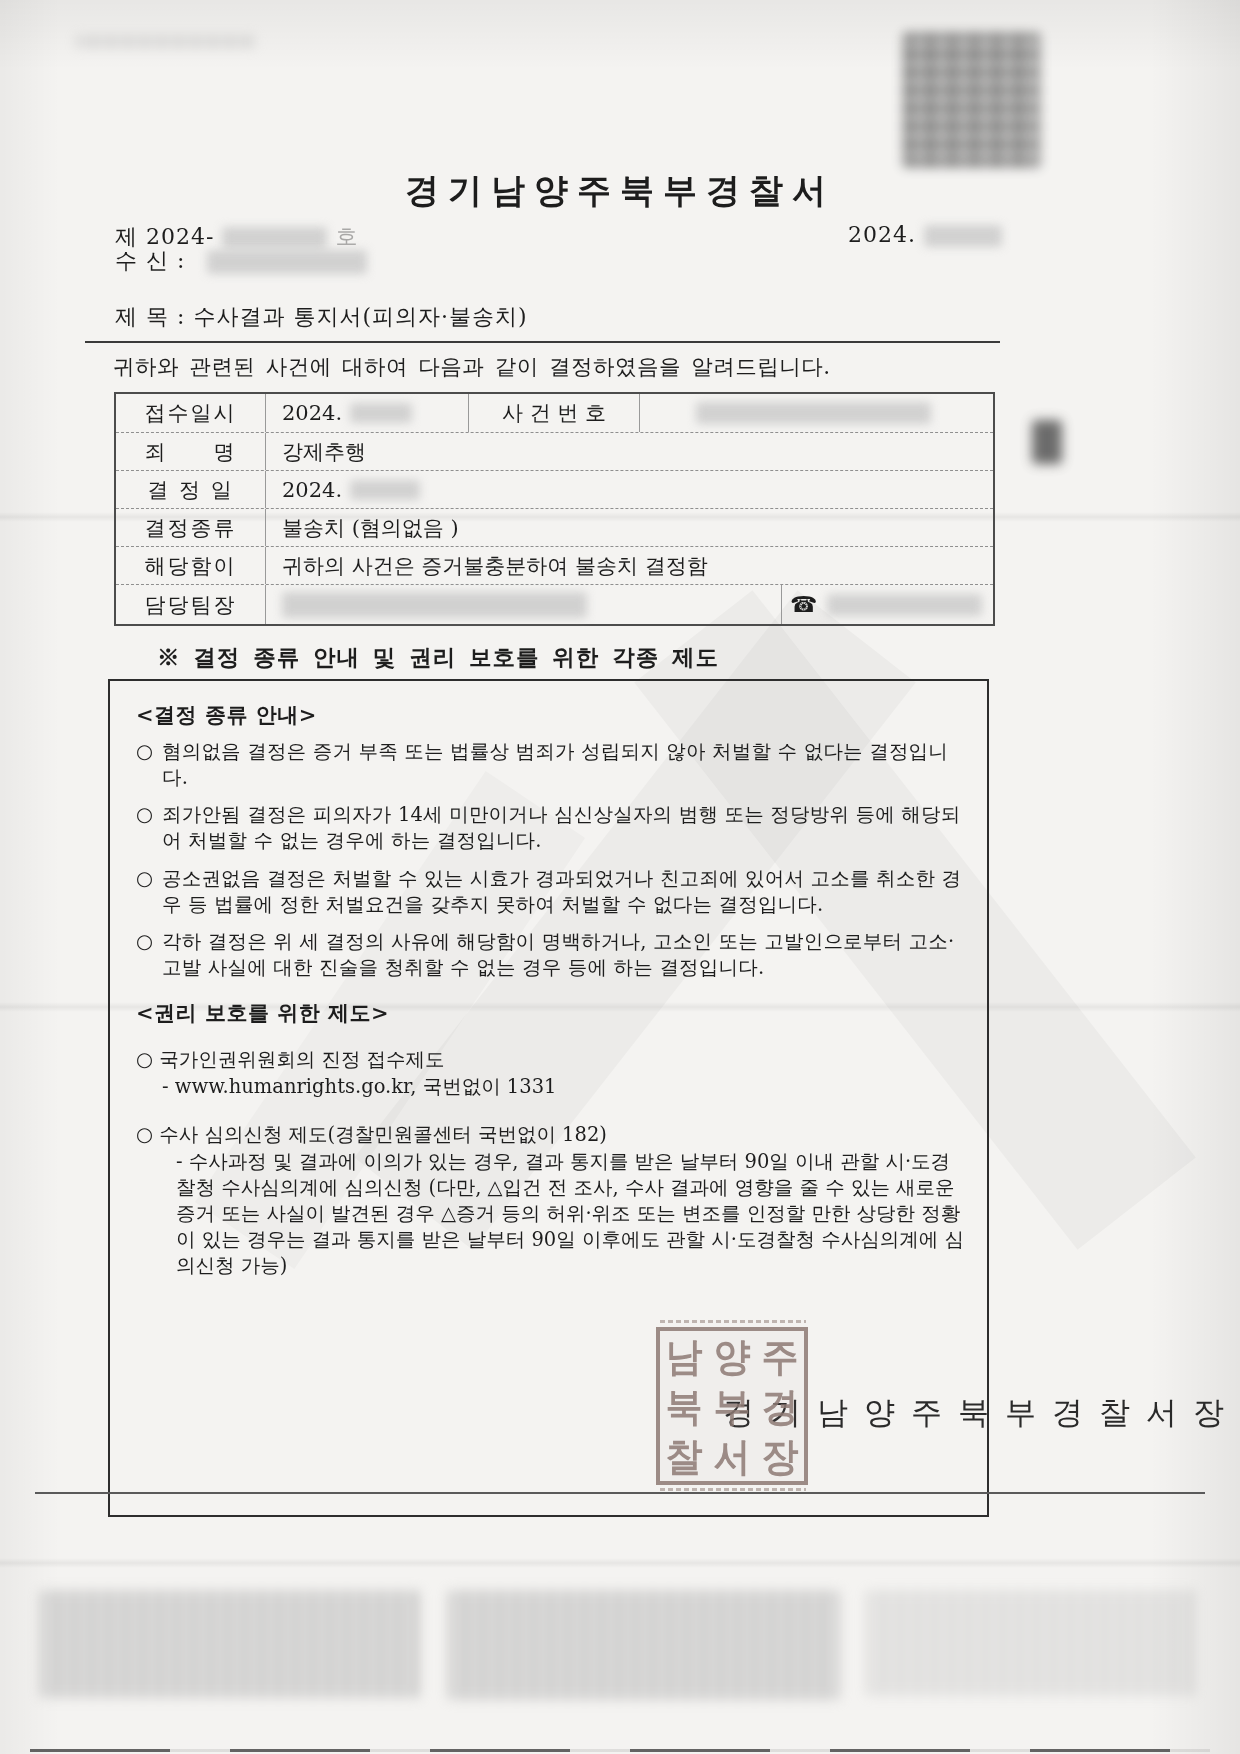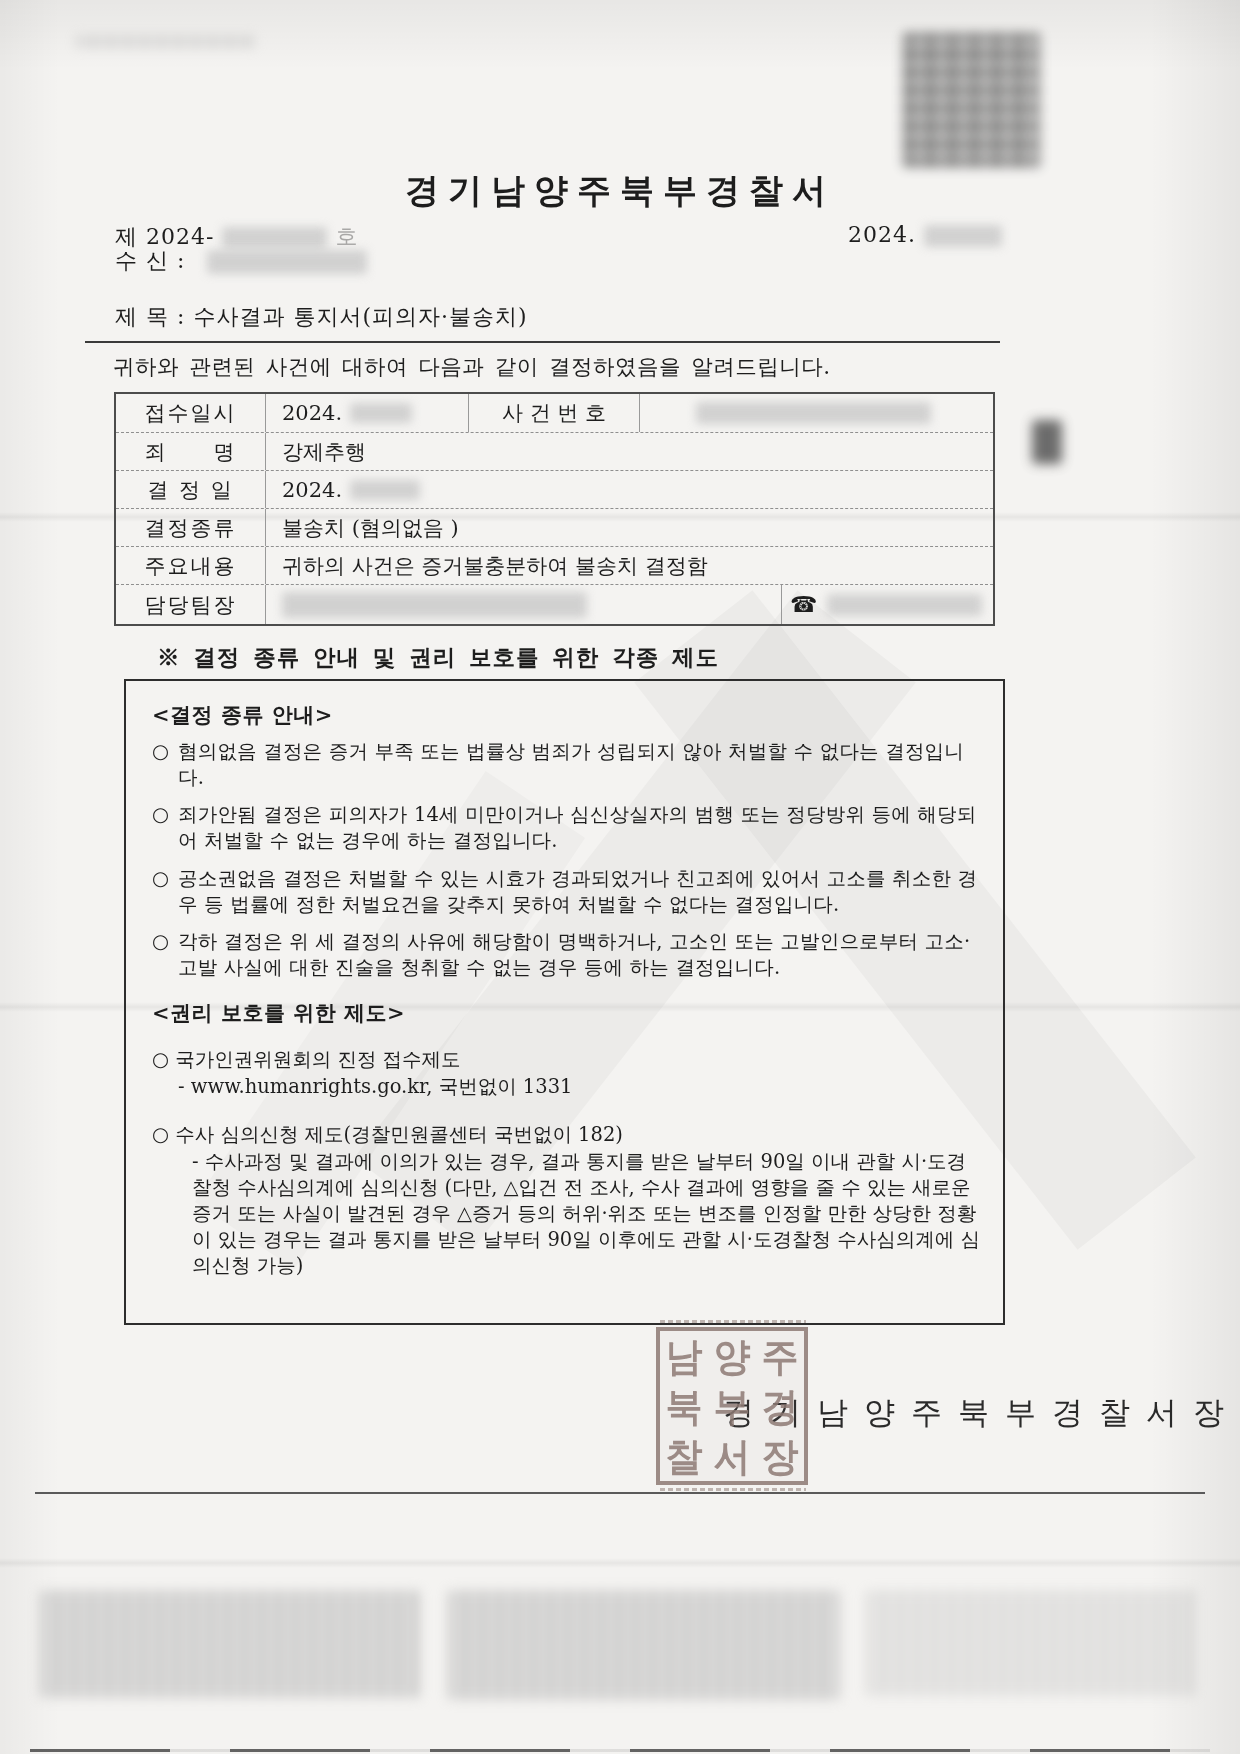--- a/index.html
+++ b/index.html
@@ -23,21 +23,21 @@
   
   .dtable{position:absolute;left:114px;top:392px;width:881px;border:2px solid #4c4c4c;box-sizing:border-box;font-size:21px;}
   .trow{display:flex;height:38px;align-items:center;border-top:1px dashed #8f8f8f;box-sizing:border-box;}
   .trow:first-child{border-top:none;}
   .tlabel{width:150px;flex:0 0 150px;text-align:left;letter-spacing:2px;align-self:stretch;display:flex;align-items:center;justify-content:center;border-right:1px solid #999;box-sizing:border-box;}
   .tval{padding-left:16px;flex:1;display:flex;align-items:center;gap:8px;}
   .tlabel2{width:170px;flex:0 0 170px;text-align:center;border-left:1px solid #999;border-right:1px solid #999;align-self:stretch;display:flex;align-items:center;justify-content:center;}
   .phonecell{flex:0 0 212px;align-self:stretch;display:flex;align-items:center;gap:10px;border-left:1px solid #999;padding-left:8px;box-sizing:border-box;}
   
   .notice-head{position:absolute;left:113px;top:642px;font-size:22.5px;font-weight:bold;letter-spacing:1px;word-spacing:4px;margin-left:44px;}
-  .nbox{position:absolute;left:124px;top:679px;width:881px;height:646px;border:2px solid #2d2d2d;box-sizing:border-box;padding:14px 18px 0 26px;}
+  .nbox{position:absolute;left:108px;top:679px;width:881px;height:838px;border:2px solid #2d2d2d;box-sizing:border-box;padding:14px 18px 0 26px;}
   .sect{font-size:21px;font-weight:bold;margin:6px 0 10px 0;letter-spacing:.5px;}
   .bullet{display:flex;font-size:19.5px;line-height:1.34;margin-bottom:11px;letter-spacing:.2px;}
   .bullet .mark{flex:0 0 26px;}
   .item{font-size:19.5px;line-height:1.3;margin-bottom:14px;}
   .item .sub{padding-left:26px;margin-top:2px;}
   .item .subpara{padding-left:40px;margin-top:2px;line-height:1.33;}
   
   .signature{position:absolute;left:0;top:1392px;width:100%;text-align:right;font-size:31px;letter-spacing:16px;text-indent:16px;color:#2a2a2a;}
   .seal{position:absolute;left:656px;top:1327px;width:152px;height:158px;color:#8d7a74;border:4px solid currentColor;box-sizing:border-box;display:grid;grid-template-columns:1fr 1fr 1fr;opacity:.85;filter:blur(.4px);background:rgba(160,140,132,.05);}
   .seal span{display:flex;align-items:center;justify-content:center;font-size:37px;font-weight:bold;line-height:1;transform:scaleY(1.05);}
@@ -113,21 +113,21 @@
       <div class="tval">
         <span>2024.</span>
         <span class="redact" style="width:70px;height:20px"></span>
       </div>
     </div>
     <div class="trow">
       <div class="tlabel">결정종류</div>
       <div class="tval">불송치 (혐의없음 )</div>
     </div>
     <div class="trow">
-      <div class="tlabel">주요내용</div>
+      <div class="tlabel">해당함이</div>
       <div class="tval">귀하의 사건은 증거불충분하여 불송치 결정함</div>
     </div>
     <div class="trow" style="height:40px">
       <div class="tlabel">담당팀장</div>
       <div class="tval">
         <span class="redact" style="width:305px;height:26px"></span>
       </div>
       <div class="phonecell">
         <span style="font-size:22px">☎</span>
         <span class="redact" style="width:155px;height:22px"></span>

